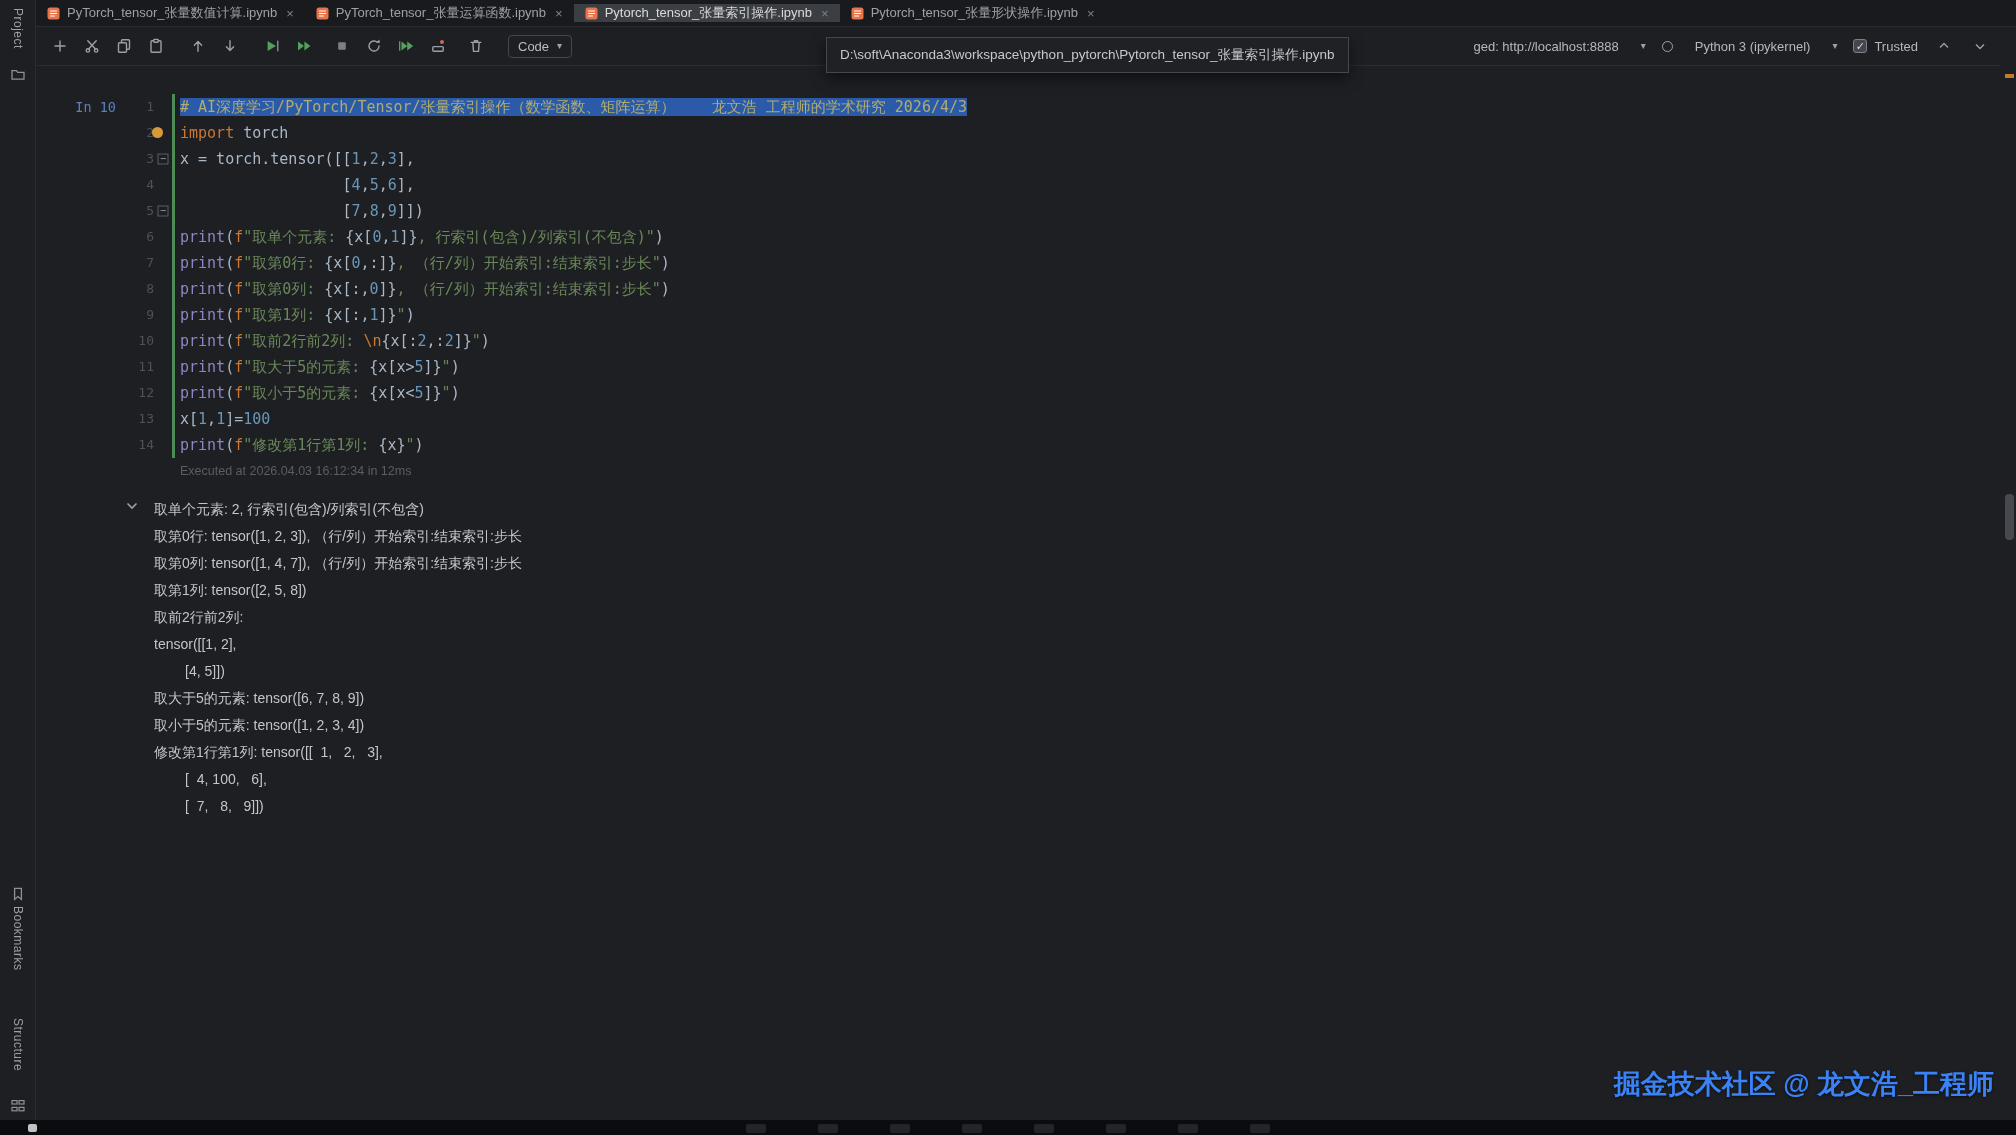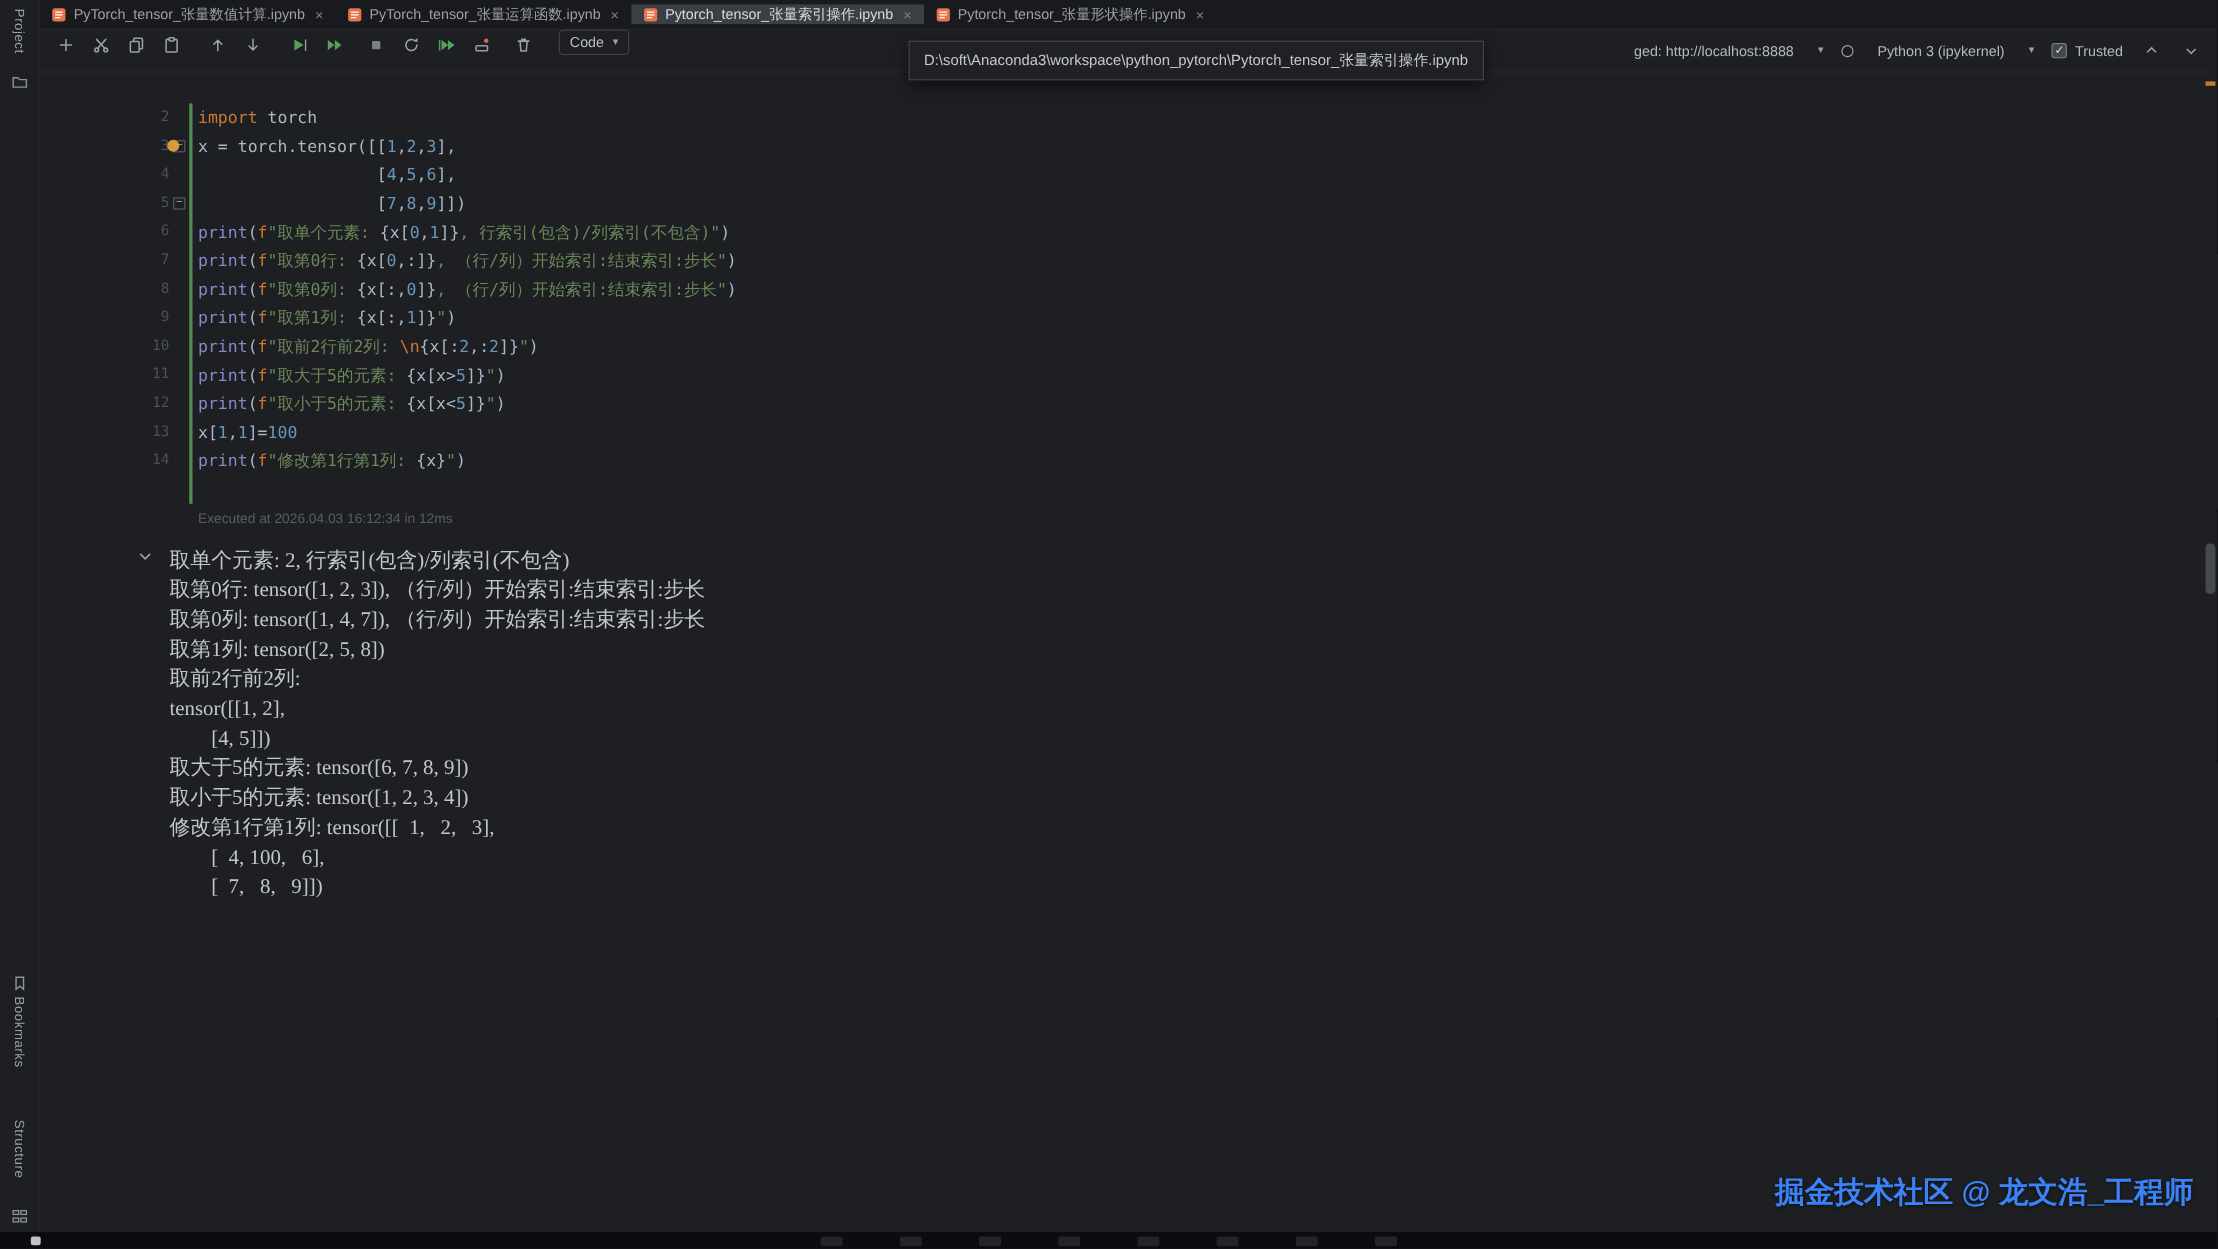--- a/index.html
+++ b/index.html
@@ -12,21 +12,21 @@
   .vtext{position:absolute;writing-mode:vertical-lr;font-size:12px;color:#9aa0a8;letter-spacing:.5px;}
   .lb-icon{position:absolute;width:16px;height:16px;}
 
   
   .tabbar{position:absolute;left:36px;top:0;right:0;height:27px;background:#191a1d;border-bottom:1px solid #2a2c30;display:flex;align-items:center;z-index:4;}
   .tab{display:flex;align-items:center;gap:7px;padding:0 11px;font-size:13px;color:#9ca0a8;white-space:nowrap;cursor:default;}
   .tab.active{background:#3b3e43;color:#d9dbdf;}
   .tab-close{color:#7e838b;font-size:13px;margin-left:2px;}
 
   
-  .toolbar{position:absolute;left:36px;top:27px;right:4px;height:39px;background:#1d1f22;border-bottom:1px solid #2a2c30;display:flex;align-items:flex-start;padding-left:8px;z-index:4;}
+  .toolbar{position:absolute;left:36px;top:27px;right:16px;height:39px;background:#1d1f22;border-bottom:1px solid #2a2c30;display:flex;align-items:center;padding-left:8px;z-index:4;}
   .tb-btn{width:28px;height:28px;display:flex;align-items:center;justify-content:center;background:transparent;border:none;border-radius:4px;padding:0;margin:0 2px;}
   .tb-btn.move-up,.tb-btn.run-cell{margin-left:12px;}
   .tb-btn.interrupt,.tb-btn.delete-cell{margin-left:8px;}
   .code-select{margin-left:16px;display:flex;align-items:center;gap:8px;border:1px solid #43464c;border-radius:4px;color:#b9bdc3;font-size:13px;padding:3px 9px;}
   .caret{font-size:10px;color:#9da1a8;line-height:1;}
   .toolbar-right{position:absolute;right:10px;top:0;height:100%;display:flex;align-items:center;gap:16px;font-size:13px;color:#b4b8bf;white-space:nowrap;}
   .server,.kernel{display:flex;align-items:center;gap:22px;}
   .kcirc{display:inline-block;width:11px;height:11px;border:1.5px solid #a0a4ab;border-radius:50%;}
   .trusted{display:flex;align-items:center;gap:7px;}
   .cb{display:inline-block;width:14px;height:14px;border:1px solid #7c8087;background:#43474d;color:#d9dcdf;font-size:11px;line-height:12px;text-align:center;border-radius:3px;}
@@ -50,21 +50,21 @@
   .tk-cmt{color:#b0ac6f;}
   .tk-k{color:#cc7832;}
   .tk-d{color:#a9b7c6;}
   .tk-n{color:#6897bb;}
   .tk-s{color:#6a8759;}
   .tk-f{color:#8888c6;}
   .tk-e{color:#cc7832;}
   .executed{position:absolute;left:144px;top:392px;height:26px;line-height:26px;color:#5a5e65;font-size:12.5px;}
   .out-chevron{position:absolute;left:88px;top:432px;width:20px;height:20px;}
   .output{position:absolute;left:118px;top:430px;}
-  .out-line{margin:0;white-space:pre;height:27px;line-height:27px;font-size:19px;color:#c2c6cc;font-family:Liberation Serif, serif;}
+  .out-line{margin:0;white-space:pre;height:27px;line-height:27px;font-size:14px;color:#c2c6cc;font-family:Liberation Sans, sans-serif;}
   .cursor-dot{position:absolute;left:116px;top:61px;width:11px;height:11px;border-radius:50%;background:#e2a13c;opacity:.95;z-index:3;}
 
   
   .scrollbar{position:absolute;right:0;top:0;width:14px;height:100%;}
   .thumb{position:absolute;right:2px;top:428px;width:9px;height:46px;background:#46494f;border-radius:4px;}
   .mark{position:absolute;right:2px;top:8px;width:9px;height:4px;background:#c47a2e;}
 
   
   .watermark{position:absolute;right:22px;top:1066px;font-size:27px;font-weight:600;color:#3b82f6;text-shadow:0 1px 3px rgba(0,0,0,.6);z-index:60;}
   .taskbar{position:absolute;left:0;bottom:0;width:100%;height:15px;background:#0a0c0f;display:flex;justify-content:center;gap:52px;padding-top:4px;z-index:70;}
@@ -240,20 +240,26 @@
           </svg>
       </button>
     </div>
   </div>
 
   <div class="tooltip">D:\soft\Anaconda3\workspace\python_pytorch\Pytorch_tensor_张量索引操作.ipynb</div>
 
   <main class="editor">
     <div class="cell-bar"></div>
     <div class="code-area">
+        <div class="line-row">
+          <span class="g-in">In 10</span>
+          <span class="g-num">1</span>
+          <span class="g-fold"></span>
+          <pre class="code-text"><span class="sel"><span class="tk-cmt"># AI深度学习/PyTorch/Tensor/张量索引操作（数学函数、矩阵运算）    龙文浩 工程师的学术研究 2026/4/3</span></span></pre>
+        </div>
         <div class="line-row">
           <span class="g-in"></span>
           <span class="g-num">2</span>
           <span class="g-fold"></span>
           <pre class="code-text"><span class="tk-k">import</span><span class="tk-d"> torch</span></pre>
         </div>
         <div class="line-row">
           <span class="g-in"></span>
           <span class="g-num">3</span>
           <span class="g-fold has-fold"></span>

